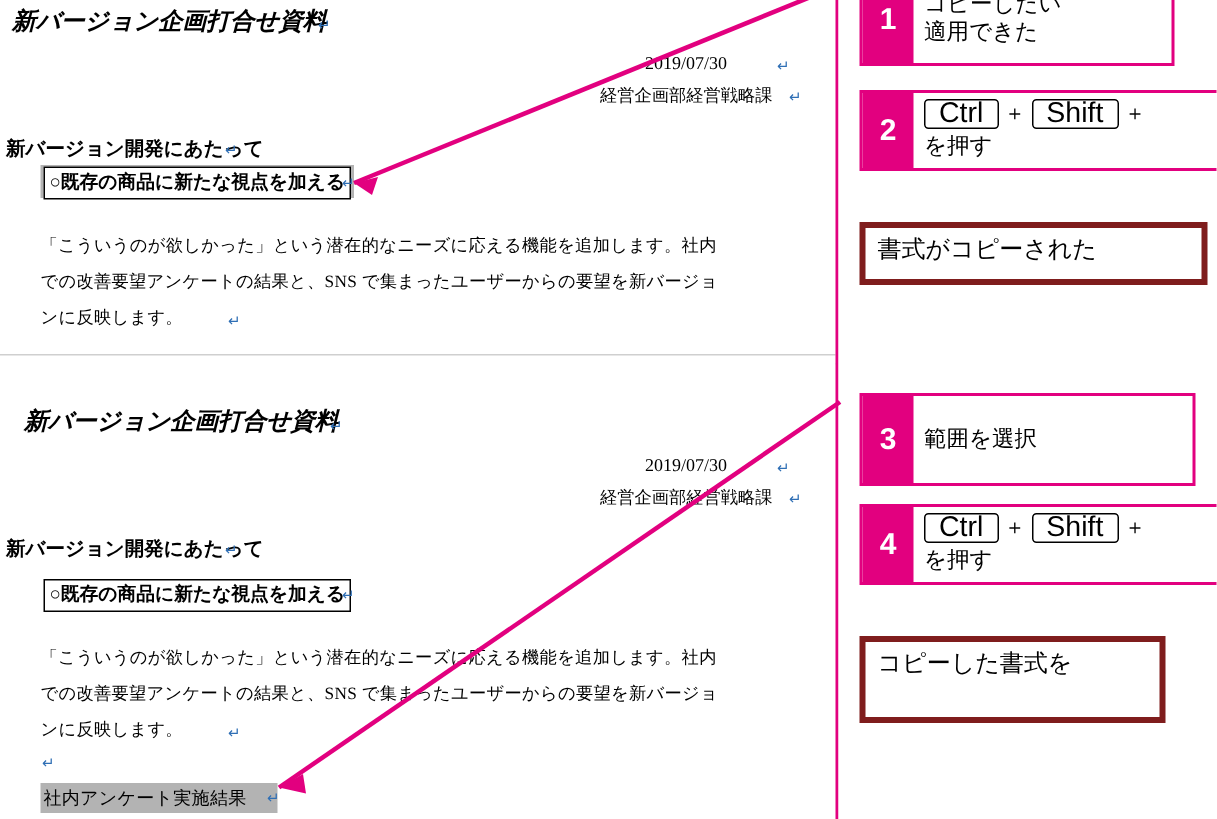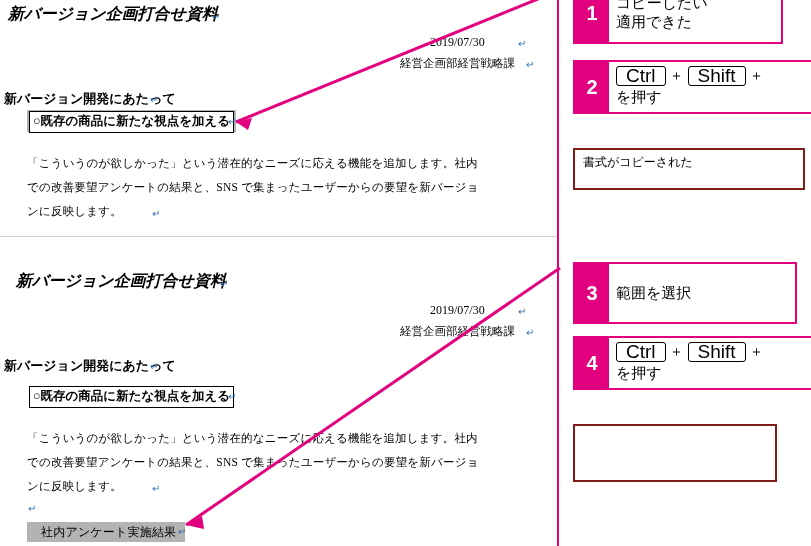--- a/index.html
+++ b/index.html
@@ -97,26 +97,26 @@
     font-family:"Liberation Sans", sans-serif;
     font-size:19px;
     line-height:17px;
     vertical-align:middle;
   }
   .plus{display:inline-block;padding:0 4px;vertical-align:middle;font-size:14px;}
   .keys .second{display:block;margin-top:2px;font-size:15px;}
 
   .result{
     position:absolute;
-    border:2px solid #7f1d1d;
+    border:4px solid #7f1d1d;
     background:#fff;
     box-sizing:border-box;
     color:#000;
     font-family:"Liberation Sans", sans-serif;
-    font-size:12px;
+    font-size:16px;
     line-height:1.3;
     padding:5px 6px 5px 8px;
   }
   .arrow-svg{position:absolute;left:0;top:0;width:811px;height:546px;pointer-events:none;}
 </style>
 </head>
 <body>
 
 <div class="doc-area">
 
@@ -161,21 +161,21 @@
     <div class="doc-h3" style="left:29px; top:145px;">○既存の商品に新たな視点を加える</div>
     <span class="pilcrow" style="position:absolute;left:228px;top:150px;">↵</span>
 
     <div class="body-line" style="left:27px; top:190px;">「こういうのが欲しかった」という潜在的なニーズに応える機能を追加します。社内</div>
     <div class="body-line" style="left:27px; top:214px;">での改善要望アンケートの結果と、SNS で集まったユーザーからの要望を新バージョ</div>
     <div class="body-line" style="left:27px; top:238px;">ンに反映します。</div>
     <span class="pilcrow" style="position:absolute;left:152px;top:242px;">↵</span>
     <span class="pilcrow" style="position:absolute;left:28px;top:262px;">↵</span>
 
     <div class="sel-block" style="left:27px; top:281px; width:158px; height:20px;"></div>
-    <div class="body-line" style="left:29px; top:283px; font-size:12px;margin-left:12px;">社内アンケート実施結果</div>
+    <div class="body-line" style="left:29px; top:283px; font-size:12px;">社内アンケート実施結果</div>
     <span class="pilcrow" style="position:absolute;left:178px;top:285px;">↵</span>
   </div>
 
   <div class="vline"></div>
 </div>
 
 <div class="right">
 
   <div class="step" style="left:14px; top:-18px; width:210px; height:62px;">
     <div class="step-num">1</div>
@@ -210,20 +210,21 @@
 
   <div class="step" style="left:14px; top:336px; width:246px; height:54px;">
     <div class="step-num">4</div>
     <div class="keys">
       <span class="keycap">Ctrl</span><span class="plus">＋</span><span class="keycap">Shift</span><span class="plus">＋</span>
       <span class="second">を押す</span>
     </div>
   </div>
 
   <div class="result" style="left:14px; top:424px; width:204px; height:58px;">
+    <span style="display:block;">コピーした書式を</span>
   </div>
 </div>
 
 <svg class="arrow-svg">
   <line x1="236" y1="122" x2="560" y2="-10" stroke="#e2007f" stroke-width="3"></line>
   <polygon points="236,122 252,118 248,130" fill="#e2007f"></polygon>
   <line x1="186" y1="525" x2="560" y2="268" stroke="#e2007f" stroke-width="3"></line>
   <polygon points="186,525 202,516 204,529" fill="#e2007f"></polygon>
 </svg>
 

